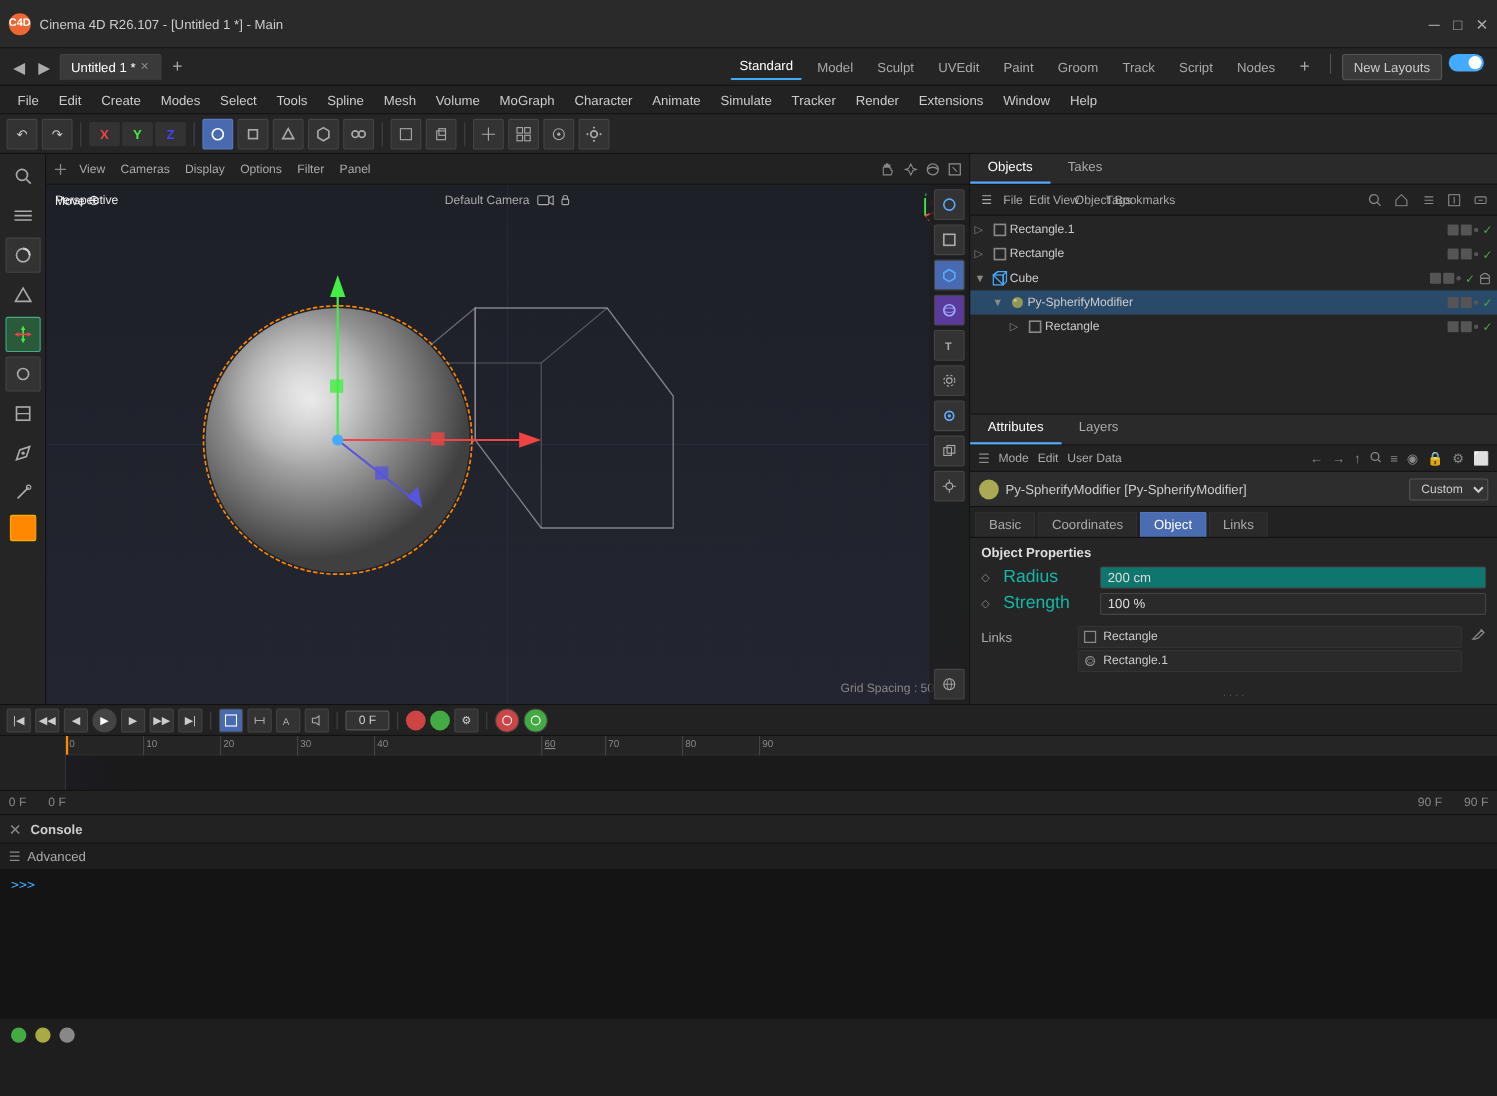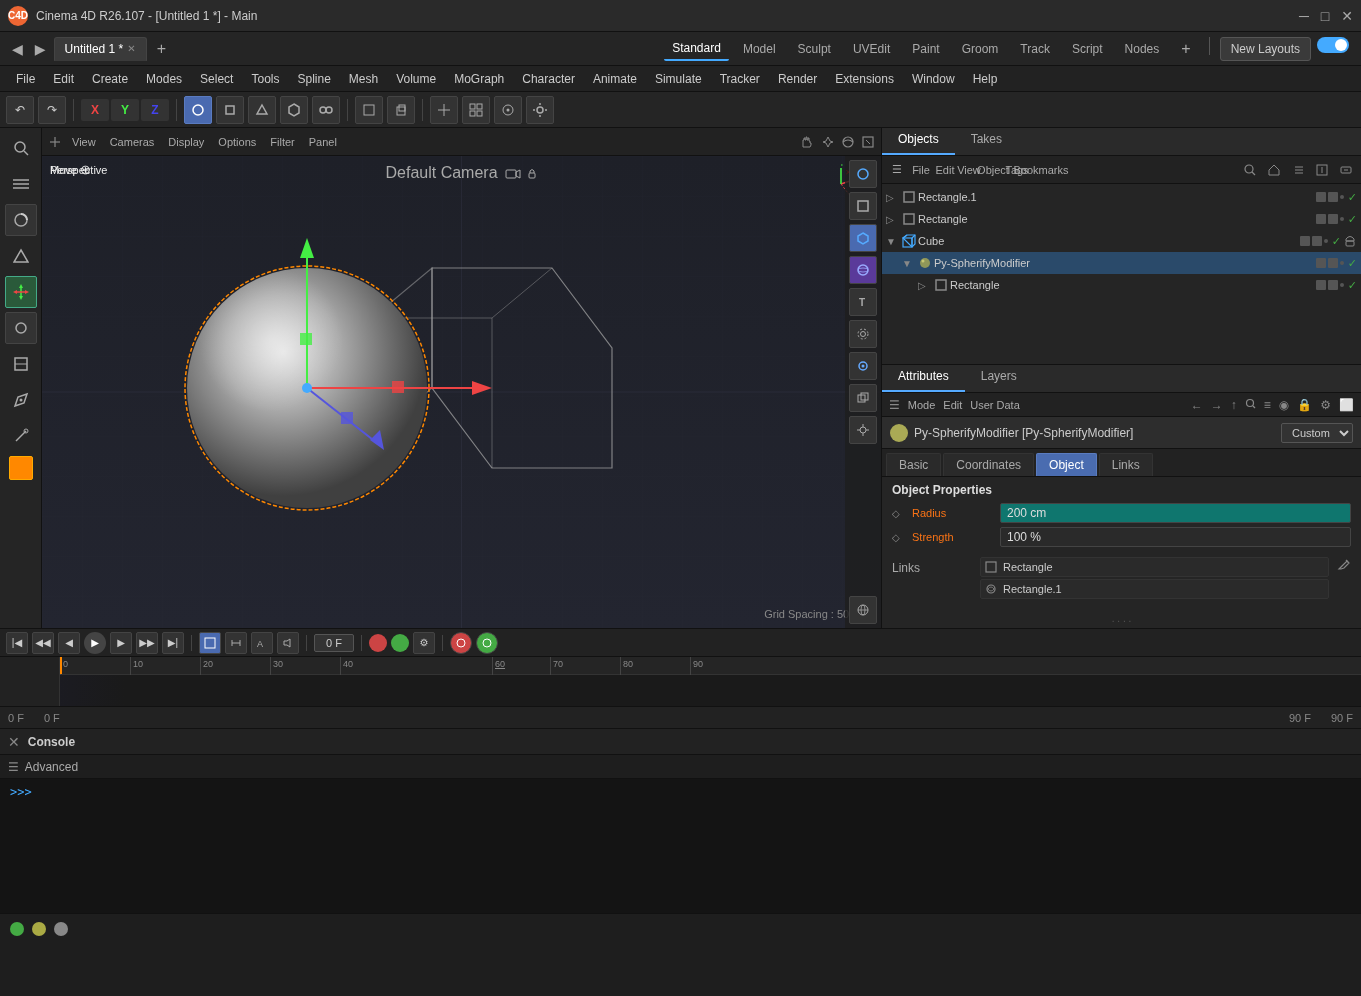--- a/index.html
+++ b/index.html
@@ -1,19 +1,19 @@
 <!DOCTYPE html>
 <html><head>
   <meta charset="utf-8">
   <style>
     * { margin: 0; padding: 0; box-sizing: border-box; }
     body { width: 1361px; height: 996px; background: #1e1e1e; color: #ccc; font-family: Arial, sans-serif; font-size: 12px; overflow: hidden; user-select: none; }
 
     
-    #titlebar { height: 32px; background: #2a2a2a; display: flex; align-items: center; justify-content: space-between; padding: 0 8px; border-bottom: 1px solid #111; }
+    #titlebar { height: 44px; background: #2a2a2a; display: flex; align-items: center; justify-content: space-between; padding: 0 8px; border-bottom: 1px solid #111; }
     #titlebar-left { display: flex; align-items: center; gap: 8px; }
     #titlebar-logo { width: 20px; height: 20px; background: #e63; border-radius: 50%; display: flex; align-items: center; justify-content: center; color: #fff; font-size: 10px; font-weight: bold; }
     #titlebar-title { color: #ccc; font-size: 12px; }
     #titlebar-controls { display: flex; gap: 12px; }
     #titlebar-controls span { cursor: pointer; color: #aaa; font-size: 14px; }
 
     
     #tabbar { height: 34px; background: #252525; display: flex; align-items: center; border-bottom: 1px solid #111; }
     #tabbar-left { display: flex; align-items: center; gap: 4px; padding: 0 8px; }
     .tab-nav-btn { background: none; border: none; color: #aaa; cursor: pointer; font-size: 14px; padding: 2px 4px; }
@@ -50,21 +50,21 @@
     
     #left-sidebar { width: 42px; background: #252525; border-right: 1px solid #111; display: flex; flex-direction: column; align-items: center; padding: 4px 0; gap: 4px; }
     .left-tool { width: 32px; height: 32px; background: #333; border: 1px solid #444; border-radius: 2px; cursor: pointer; display: flex; align-items: center; justify-content: center; color: #aaa; font-size: 14px; }
     .left-tool.active { background: #2a5a3a; border-color: #4a8; }
 
     
     #viewport-area { flex: 1; display: flex; flex-direction: column; position: relative; background: #1a1a1a; }
     #viewport-toolbar { height: 28px; background: #222; display: flex; align-items: center; padding: 0 6px; gap: 6px; border-bottom: 1px solid #111; }
     .vp-btn { color: #aaa; cursor: pointer; font-size: 11px; padding: 2px 4px; }
     #viewport { flex: 1; position: relative; background: linear-gradient(180deg, #1e2028 0%, #232530 100%); overflow: hidden; }
-    #viewport-camera { position: absolute; top: 8px; left: 50%; transform: translateX(-50%); color: #aaa; font-size: 16px; }
+    #viewport-camera { position: absolute; top: 8px; left: 50%; transform: translateX(-50%); color: #aaa; font-size: 11px; }
     #viewport-axes { position: absolute; top: 8px; right: 20px; width: 40px; height: 40px; }
     #grid-spacing { position: absolute; bottom: 8px; right: 8px; color: #888; font-size: 11px; }
 
     
     .grid-svg { position: absolute; top: 0; left: 0; width: 100%; height: 100%; opacity: 0.15; }
 
     
     #right-panel { width: 480px; background: #252525; border-left: 1px solid #111; display: flex; flex-direction: column; }
     #panel-right-toolbar { display: flex; align-items: center; height: 28px; background: #222; border-bottom: 1px solid #111; padding: 0 4px; gap: 2px; justify-content: space-between; }
     .panel-right-icons { display: flex; gap: 2px; }
@@ -98,21 +98,21 @@
     .attr-title { flex: 1; font-size: 12px; color: #ccc; }
     .attr-dropdown { background: #333; border: 1px solid #555; color: #ccc; padding: 2px 6px; border-radius: 2px; cursor: pointer; font-size: 11px; }
 
     #attr-prop-tabs { display: flex; height: 28px; background: #222; border-bottom: 1px solid #111; padding: 0 4px; align-items: flex-end; }
     .attr-prop-tab { padding: 4px 12px; cursor: pointer; color: #aaa; font-size: 12px; background: #2a2a2a; border: 1px solid #333; border-bottom: none; margin-right: 2px; border-radius: 2px 2px 0 0; }
     .attr-prop-tab.active { color: #fff; background: #4a6cb0; border-color: #5a7cc0; }
 
     #attr-section-title { padding: 6px 10px 4px; color: #ddd; font-size: 12px; font-weight: bold; }
     .attr-field { display: flex; align-items: center; height: 24px; padding: 0 10px; gap: 8px; }
     .attr-field-diamond { color: #888; font-size: 10px; width: 12px; }
-    .attr-field-label { width: 80px; color: #f97316; font-size: 11px; }
+    .attr-field-label { width: 80px; color: #14b8a6; font-size: 16px; }
     .attr-field-value { flex: 1; background: #333; border: 1px solid #555; color: #ccc; padding: 2px 6px; font-size: 12px; border-radius: 2px; }
 
     
     #attr-links { padding: 4px 10px; }
     .attr-link-item { display: flex; align-items: center; gap: 6px; padding: 3px 4px; background: #2a2a2a; border: 1px solid #333; margin-bottom: 2px; border-radius: 2px; }
     .link-name { font-size: 11px; color: #ccc; }
     .attr-links-edit { color: #888; font-size: 12px; cursor: pointer; margin-left: auto; }
 
     
     #timeline-area { height: 100px; background: #1e1e1e; border-top: 1px solid #111; display: flex; flex-direction: column; }

